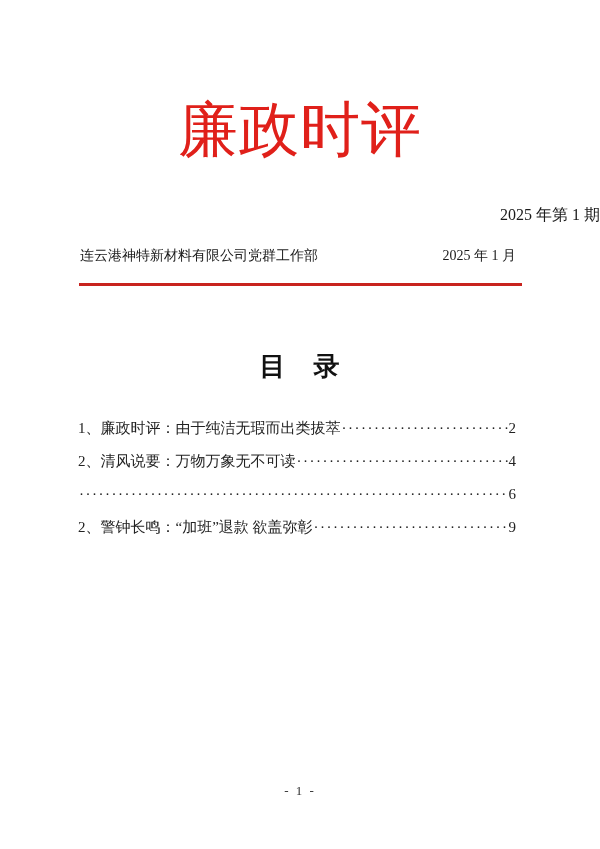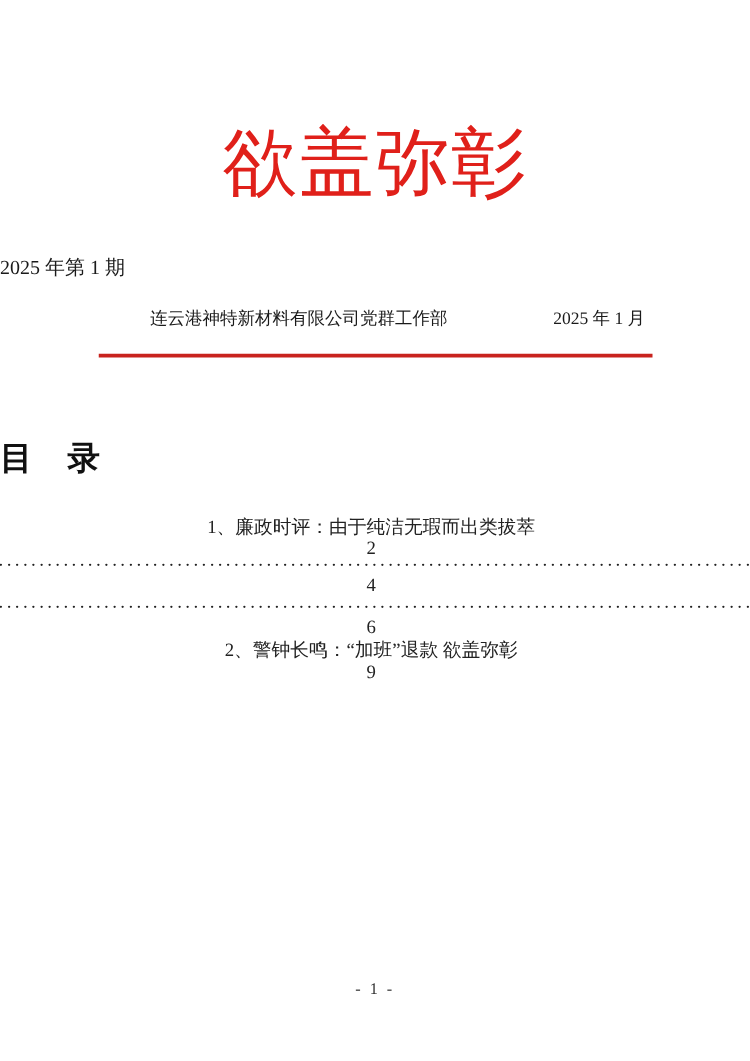--- a/index.html
+++ b/index.html
@@ -29,74 +29,72 @@
     font-weight: 400;
     color: #e0201a;
     letter-spacing: 1px;
     white-space: nowrap;
   }
   .issue-line {
     position: absolute;
     top: 205px;
     left: 0;
     right: 0;
-    text-align: left;
+    text-align: right;
     font-size: 16px;
     line-height: 1.2;
   }
   .pub-row {
     position: absolute;
     top: 248px;
     left: 80px;
     right: 84px;
     display: flex;
     justify-content: space-between;
     align-items: baseline;
     font-size: 14px;
     line-height: 1.2;
-    margin-left: 40px;
   }
   .publisher { white-space: nowrap; }
   .pub-date { white-space: nowrap; text-align: center; }
   .red-rule {
     position: absolute;
     top: 283px;
     left: 79px;
     right: 78px;
     height: 3px;
     background: #c8231e;
   }
   .toc-heading {
     position: absolute;
     top: 349px;
     left: 0;
     right: 0;
     margin: 0;
-    text-align: left;
+    text-align: center;
     font-size: 26px;
     font-weight: 700;
     letter-spacing: 1px;
     color: #111111;
   }
   .toc {
     position: absolute;
     top: 412px;
     left: 78px;
     right: 84px;
     list-style: none;
     margin: 0;
     padding: 0;
   }
   .toc-item {
     display: flex;
     align-items: center;
     height: 33px;
     font-size: 15px;
     color: #222222;
-    flex-direction: column;
   }
   .toc-label {
     white-space: nowrap;
     flex: 0 0 auto;
   }
   .toc-leader {
     flex: 1 1 auto;
     overflow: hidden;
     white-space: nowrap;
     margin: 0 1px;
@@ -118,40 +116,41 @@
     font-size: 13px;
     letter-spacing: 2px;
     color: #333333;
   }
 </style>
 </head>
 <body>
 
 <div class="page">
 
-  <h1 class="masthead-title">欲盖弥彰</h1>
+  <h1 class="masthead-title">廉政时评</h1>
 
   <div class="issue-line">2025 年第 1 期</div>
 
   <div class="pub-row">
     <span class="publisher">连云港神特新材料有限公司党群工作部</span>
     <span class="pub-date">2025 年 1 月</span>
   </div>
 
   <div class="red-rule"></div>
 
   <h2 class="toc-heading">目　录</h2>
 
   <ul class="toc">
     <li class="toc-item">
       <span class="toc-label">1、廉政时评：由于纯洁无瑕而出类拔萃</span>
       <span class="toc-leader">························································································································</span>
       <span class="toc-page">2</span>
     </li>
     <li class="toc-item">
+      <span class="toc-label">2、清风说要：万物万象无不可读</span>
       <span class="toc-leader">························································································································</span>
       <span class="toc-page">4</span>
     </li>
     <li class="toc-item">
       <span class="toc-leader">························································································································</span>
       <span class="toc-page">6</span>
     </li>
     <li class="toc-item">
       <span class="toc-label">2、警钟长鸣：“加班”退款 欲盖弥彰</span>
       <span class="toc-leader">························································································································</span>

